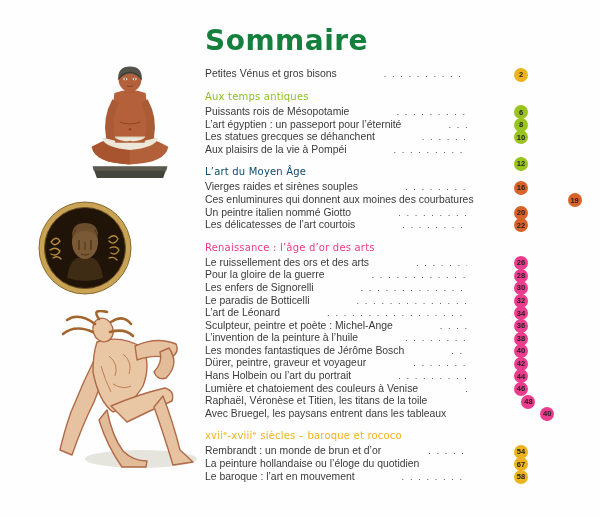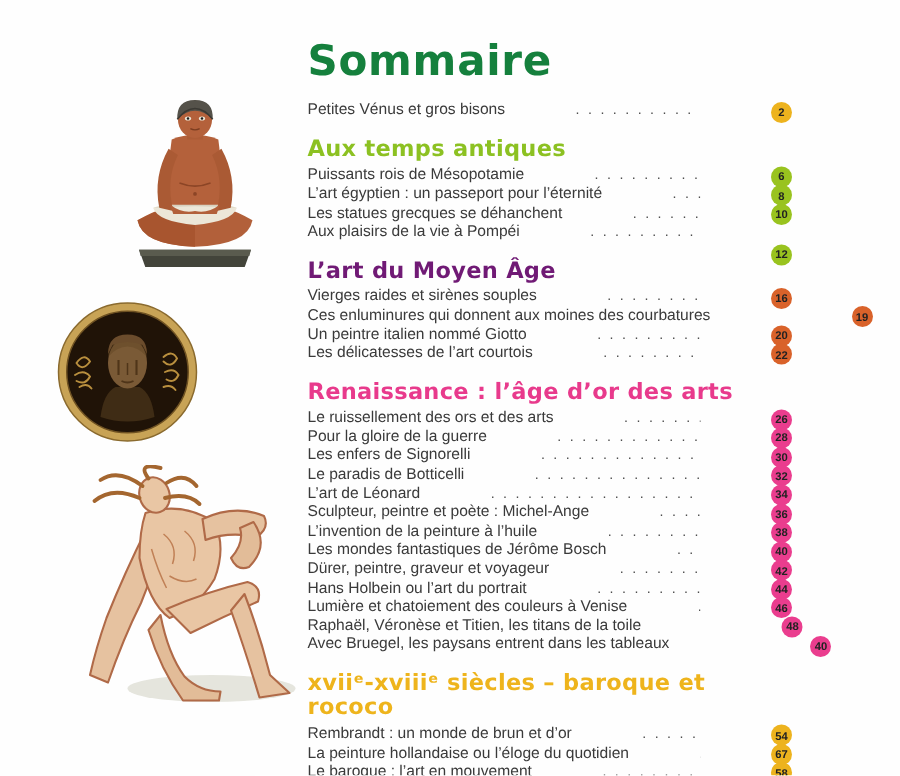--- a/index.html
+++ b/index.html
@@ -18,21 +18,21 @@
   
   .toc { position:absolute; left:205px; top:26px; width:323px; }
   .title {
     font-family:"DejaVu Sans", sans-serif;
     font-size:28px; font-weight:bold; letter-spacing:0.5px;
     margin:0 0 13px 0; line-height:1.05;
   }
   .toc-section .rows { margin:0; }
   .section-heading {
     font-family:"DejaVu Sans", sans-serif;
-    font-size:15px; font-weight:bold; letter-spacing:0.2px;
+    font-size:10px; font-weight:normal; letter-spacing:0.2px;
     margin:10px 0 4px 0; line-height:1.1;
   }
   .toc-row {
     display:flex; align-items:baseline;
     height:12.6px; line-height:12.6px;
     font-size:10.4px; color:#3a3a3a;gap:44px;
   }
   .toc-row .label { white-space:nowrap; }
   .toc-row .dots {
     flex:1; overflow:hidden; white-space:nowrap;
@@ -192,21 +192,21 @@
 
   <div class="toc-row">
     <span class="label">Aux plaisirs de la vie à Pompéi</span>
     <span class="dots"></span>
     <span class="badge" style="background: rgb(153, 195, 31); margin-top: 28px;">12</span>
   </div>
 </div>
   </section>
 
   <section class="toc-section">
-    <h2 class="section-heading" style="color: #701a75;">L’art du Moyen Âge</h2>
+    <h2 class="section-heading" style="color: #0c4a6e;">L’art du Moyen Âge</h2>
     <div class="rows">
   <div class="toc-row">
     <span class="label">Vierges raides et sirènes souples</span>
     <span class="dots"></span>
     <span class="badge" style="background: rgb(217, 98, 42);">16</span>
   </div>
 
   <div class="toc-row">
     <span class="label">Ces enluminures qui donnent aux moines des courbatures</span>
     <span class="dots"></span>

